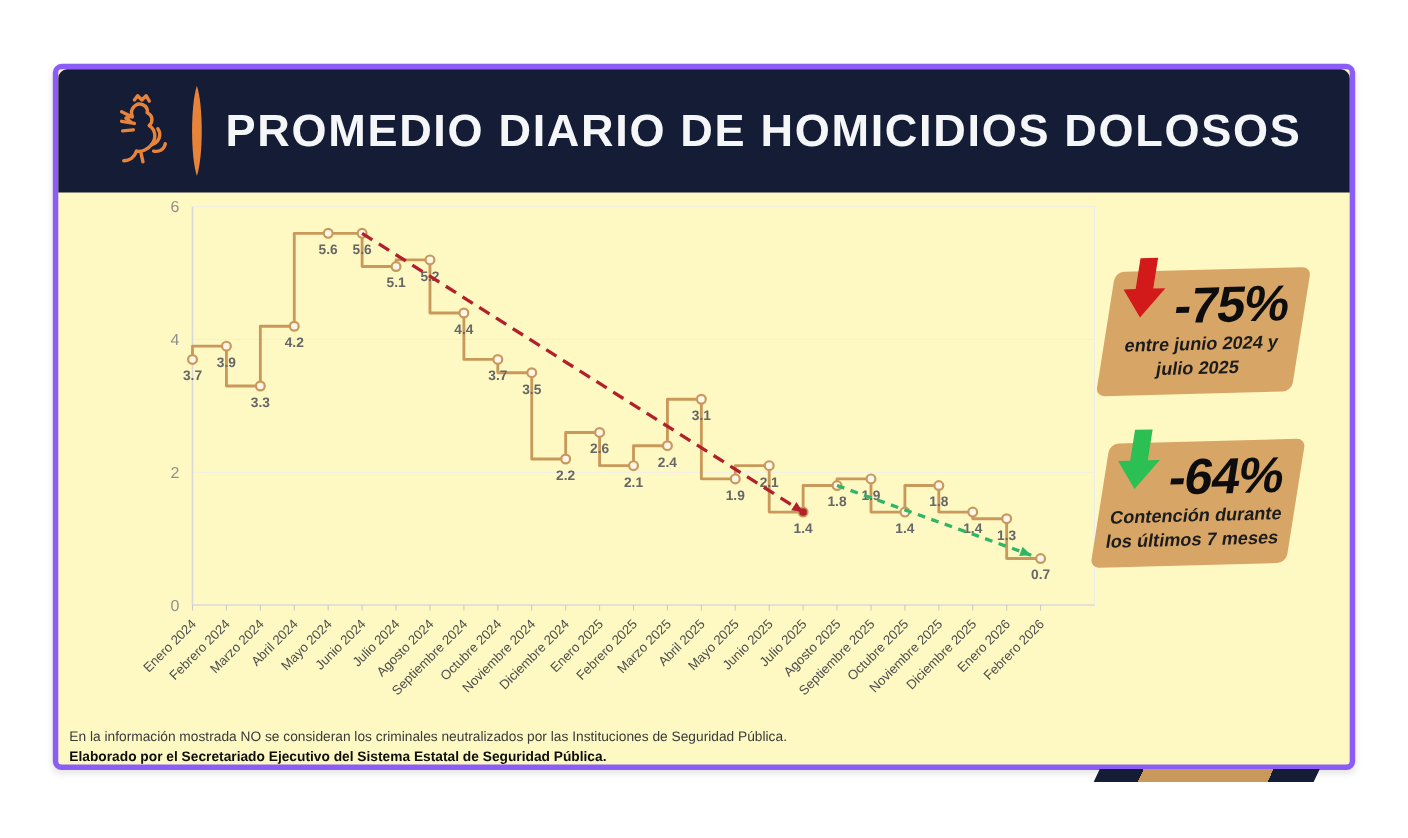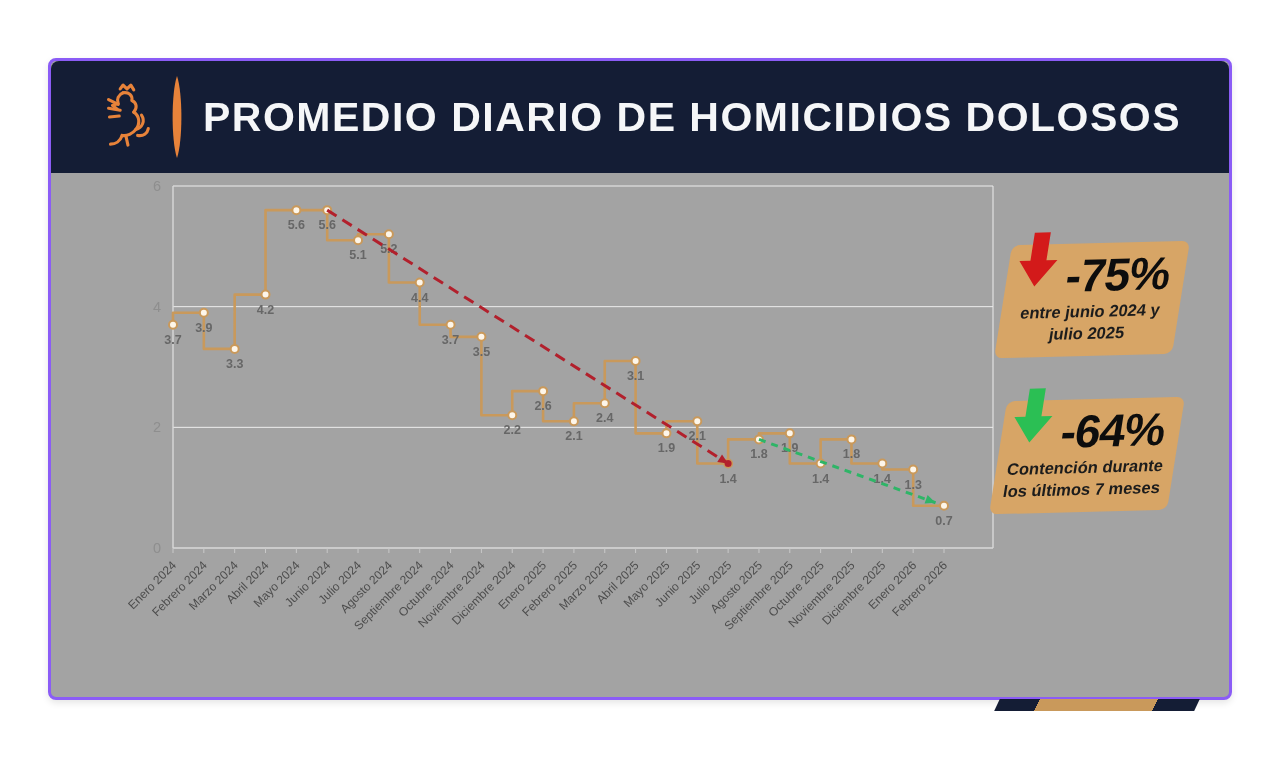--- a/index.html
+++ b/index.html
@@ -1,19 +1,19 @@
 <!DOCTYPE html>
 <html><head>
 <meta charset="utf-8">
 <style>
   html,body{margin:0;padding:0;background:#ffffff;}
   *{box-sizing:border-box;font-family:"Liberation Sans", sans-serif;}
   .page{position:relative;width:1280px;height:762px;background:#ffffff;overflow:hidden;}
-  .card{position:absolute;left:48px;top:58px;width:1184px;height:642px;background:#a3a3a3;
-        border:3px solid #8b5cf6;border-radius:8px;box-shadow:0 3px 7px rgba(0,0,0,.10);}
+  .card{position:absolute;left:48px;top:58px;width:1184px;height:642px;background:#fef9c3;
+        border:5px solid #8b5cf6;border-radius:8px;box-shadow:0 3px 7px rgba(0,0,0,.10);}
   .header{position:absolute;left:0;top:0;width:100%;height:112px;background:#141D35;
           border-radius:8px 8px 0 0;display:flex;align-items:center;padding-left:44px;}
   .lion{width:62px;height:70px;flex:0 0 auto;}
   .lens{width:20px;height:82px;margin:0 16px 0 10px;flex:0 0 auto;}
   .title{color:#F5F6F8;font-size:41px;font-weight:800;letter-spacing:1.5px;white-space:nowrap;}
   .chart-svg{position:absolute;left:0;top:112px;}
   .callout{position:absolute;width:178px;background:#D7A566;border-radius:8px;
            transform:skew(-9deg,-1.5deg);padding:6px 6px 12px 6px;text-align:center;}
   .callout .arrow{position:absolute;left:8px;top:-14px;width:42px;height:60px;}
   .callout .pct{font-size:46px;font-weight:900;color:#0d0d0d;line-height:1.05;
@@ -185,16 +185,20 @@
 
     <div class="callout co2">
       <svg class="arrow" viewBox="0 0 42 60">
         <path d="M13 2 h16 v28 h11 l-19 26 l-19 -26 h11 z" fill="#2BBF54"></path>
       </svg>
       <div class="pct">-64%</div>
       <div class="cap">Contención durante</div>
       <div class="cap">los últimos 7 meses</div>
     </div>
 
+    <div class="footer">
+      <div class="note">En la información mostrada NO se consideran los criminales neutralizados por las Instituciones de Seguridad Pública.</div>
+      <div class="credit">Elaborado por el Secretariado Ejecutivo del Sistema Estatal de Seguridad Pública.</div>
+    </div>
   </div>
 
   <div class="strip"></div>
 </div>
 
 </body></html>

